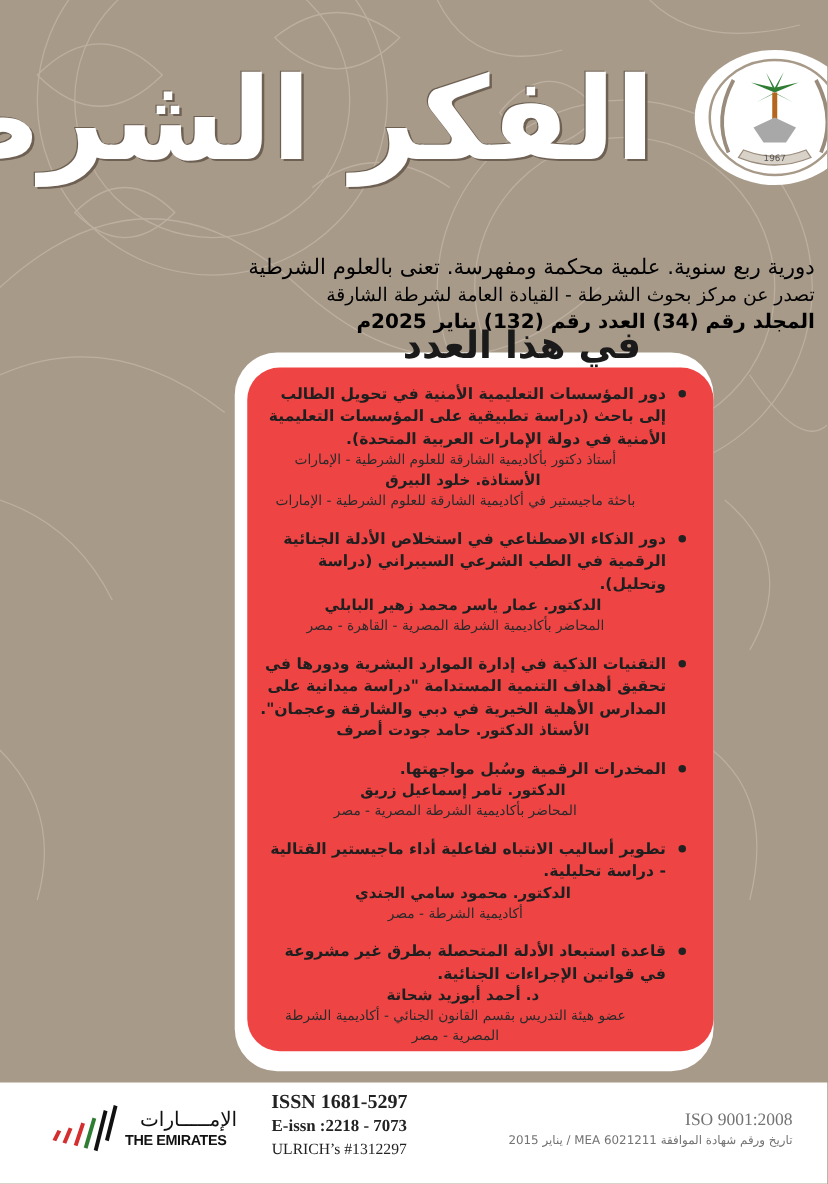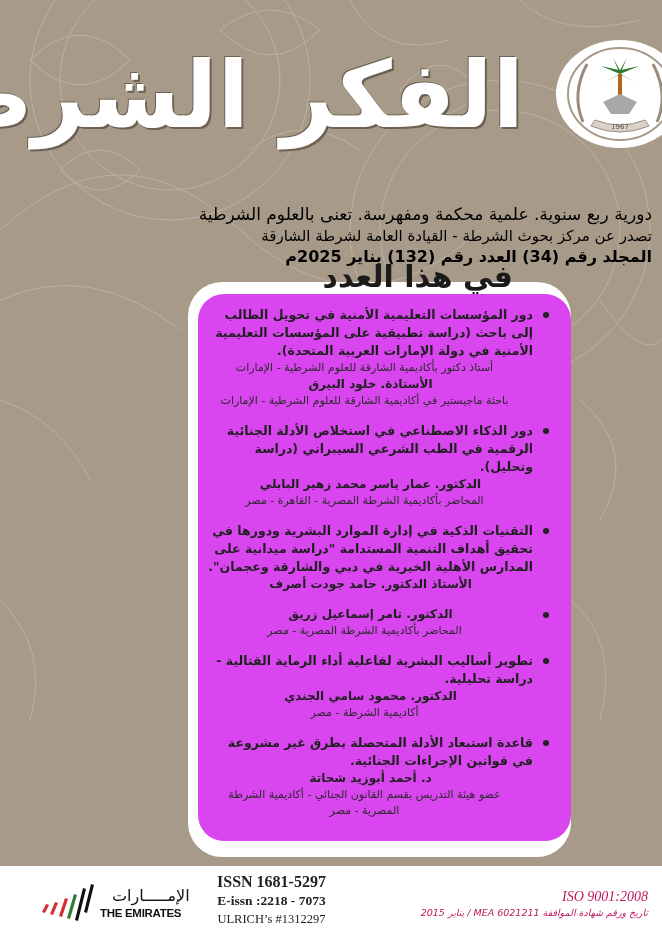--- a/index.html
+++ b/index.html
@@ -41,21 +41,21 @@
 
     .panel-wrap {
       position: absolute; left: 188px; top: 262px; width: 345px; height: 590px;
     }
     .panel-back {
       position: absolute; left: 0; top: 20px; width: 383px; height: 575px;
       background: #ffffff; border-radius: 34px;
     }
     .panel {
       position: absolute; left: 10px; top: 32px; width: 373px; height: 547px;
-      background: #d946ef; border-radius: 26px;
+      background: #ef4444; border-radius: 26px;
       padding: 12px 22px 0 10px;
     }
     .panel-heading {
       position: absolute; right: 20px; top: 0px;
       font-size: 30px; font-weight: bold; color: #1a1a1a;
       white-space: nowrap; line-height: 1;
     }
     .article { position: relative; margin-bottom: 13px; }
     .article .bullet {
       position: absolute; right: 0; top: 6px;
@@ -91,23 +91,22 @@
       font-family: "Liberation Sans", sans-serif; letter-spacing: -0.3px; white-space: nowrap;
     }
     .issn {
       position: absolute; left: 217px; top: 6px; direction: ltr; text-align: center;
       font-family: "Liberation Serif", serif; color: #222;
     }
     .issn .l1 { font-size: 16px; font-weight: bold; line-height: 20px; }
     .issn .l2 { font-size: 13.5px; font-weight: bold; line-height: 18px; }
     .issn .l3 { font-size: 12.5px; line-height: 18px; }
     .iso {
-      position: absolute; right: 14px; top: 22px; text-align: right;
-      color: #be185d;
-      font-style: italic;
+      position: absolute; right: 28px; top: 22px; text-align: right;
+      color: #737373;
     }
     .iso .l1 { font-family: "Liberation Serif", serif; font-size: 14px; line-height: 18px; direction: ltr; text-align: right; }
     .iso .l2 { font-size: 9.5px; line-height: 14px; white-space: nowrap; }
   </style>
 </head>
 <body>
 
 <div class="cover">
   <svg class="pattern" viewBox="0 0 662 866">
     <g fill="none" stroke="#c3b7a8" stroke-width="1" opacity="0.75">
@@ -181,27 +180,28 @@
       </div>
 
       <div class="article">
         <span class="bullet"></span>
         <div class="art-title">التقنيات الذكية في إدارة الموارد البشرية ودورها في تحقيق أهداف التنمية المستدامة "دراسة ميدانية على المدارس الأهلية الخيرية في دبي والشارقة وعجمان".</div>
         <div class="author">الأستاذ الدكتور. حامد جودت أصرف</div>
       </div>
 
       <div class="article">
         <span class="bullet"></span>
+        <div class="art-title">المخدرات الرقمية وسُبل مواجهتها.</div>
         <div class="author">الدكتور. تامر إسماعيل زريق</div>
         <div class="affil">المحاضر بأكاديمية الشرطة المصرية - مصر</div>
       </div>
 
       <div class="article">
         <span class="bullet"></span>
-        <div class="art-title">تطوير أساليب البشرية لفاعلية أداء الرماية القتالية - دراسة تحليلية.</div>
+        <div class="art-title">تطوير أساليب الانتباه لفاعلية أداء ماجيستير القتالية - دراسة تحليلية.</div>
         <div class="author">الدكتور. محمود سامي الجندي</div>
         <div class="affil">أكاديمية الشرطة - مصر</div>
       </div>
 
       <div class="article">
         <span class="bullet"></span>
         <div class="art-title">قاعدة استبعاد الأدلة المتحصلة بطرق غير مشروعة في قوانين الإجراءات الجنائية.</div>
         <div class="author">د. أحمد أبوزيد شحاتة</div>
         <div class="affil">عضو هيئة التدريس بقسم القانون الجنائي - أكاديمية الشرطة المصرية - مصر</div>
       </div>

